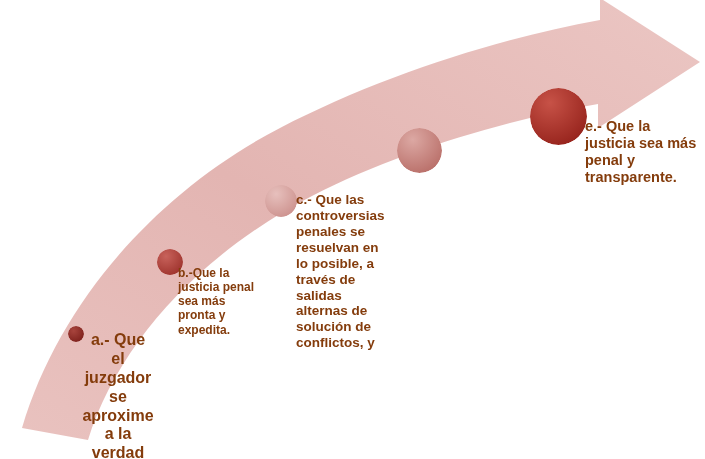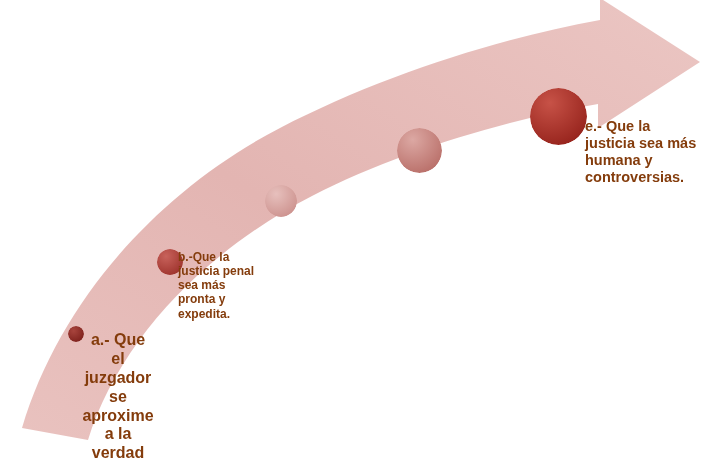--- a/index.html
+++ b/index.html
@@ -38,21 +38,21 @@
     white-space: pre-line;
   }
   
   .dot-a { left: 68px;  top: 326px; width: 16px;  height: 16px; }
   .dot-b { left: 157px; top: 249px; width: 26px;  height: 26px; }
   .dot-c { left: 265px; top: 185px; width: 32px;  height: 32px; }
   .dot-d { left: 397px; top: 128px; width: 45px;  height: 45px; }
   .dot-e { left: 530px; top: 88px;  width: 57px;  height: 57px; }
 
   .lbl-a { left: 82px;  top: 331px; width: 72px;  font-size: 16px; text-align: center; }
-  .lbl-b { left: 178px; top: 250px; width: 84px;  font-size: 12px; }
+  .lbl-b { left: 178px; top: 266px; width: 84px;  font-size: 12px; }
   .lbl-c { left: 296px; top: 192px; width: 98px;  font-size: 13.5px; }
   .lbl-d { left: 443px; top: 145px; width: 110px; font-size: 16px; }
   .lbl-e { left: 585px; top: 118px; width: 112px; font-size: 14.5px; }
 </style>
 </head>
 <body>
 
 <div id="stage">
 
   <svg id="arrow-svg" viewBox="0 0 705 459" preserveAspectRatio="none">
@@ -102,23 +102,24 @@
   <div class="node-label lbl-a">a.- Que el juzgador se aproxime a la verdad histórica.</div>
 
   <svg class="node-dot dot-b" viewBox="0 0 32 32">
     <circle cx="16" cy="16" r="16" fill="url(#dotB)"></circle>
   </svg>
   <div class="node-label lbl-b">b.-Que la justicia penal sea  más pronta y expedita.</div>
 
   <svg class="node-dot dot-c" viewBox="0 0 32 32">
     <circle cx="16" cy="16" r="16" fill="url(#dotC)"></circle>
   </svg>
+  <div class="node-label lbl-c">c.- Que las controversias penales se resuelvan en lo posible, a través de salidas alternas de solución de conflictos, y</div>
 
   <svg class="node-dot dot-d" viewBox="0 0 32 32">
     <circle cx="16" cy="16" r="16" fill="url(#dotD)"></circle>
   </svg>
 
   <svg class="node-dot dot-e" viewBox="0 0 32 32">
     <circle cx="16" cy="16" r="16" fill="url(#dotE)"></circle>
   </svg>
-  <div class="node-label lbl-e">e.- Que la justicia sea más humana y controversias.</div>
+  <div class="node-label lbl-e">e.- Que la justicia sea más penal y transparente.</div>
 
 </div>
 
 </body></html>

